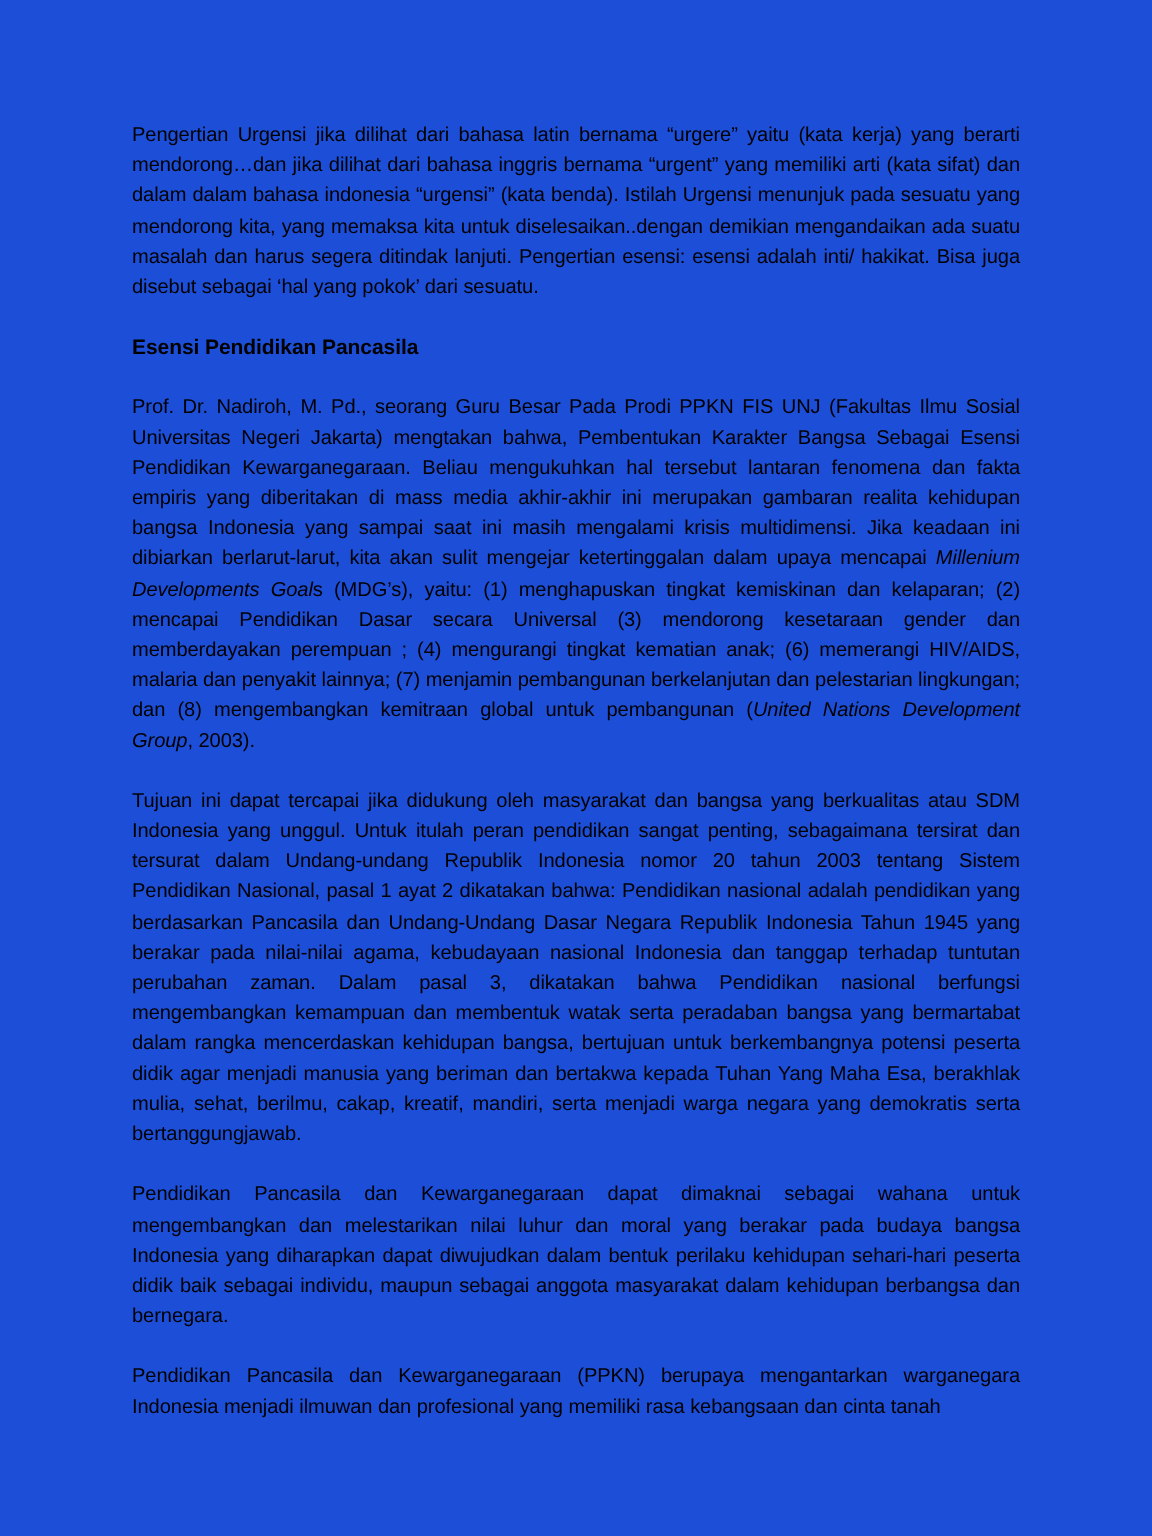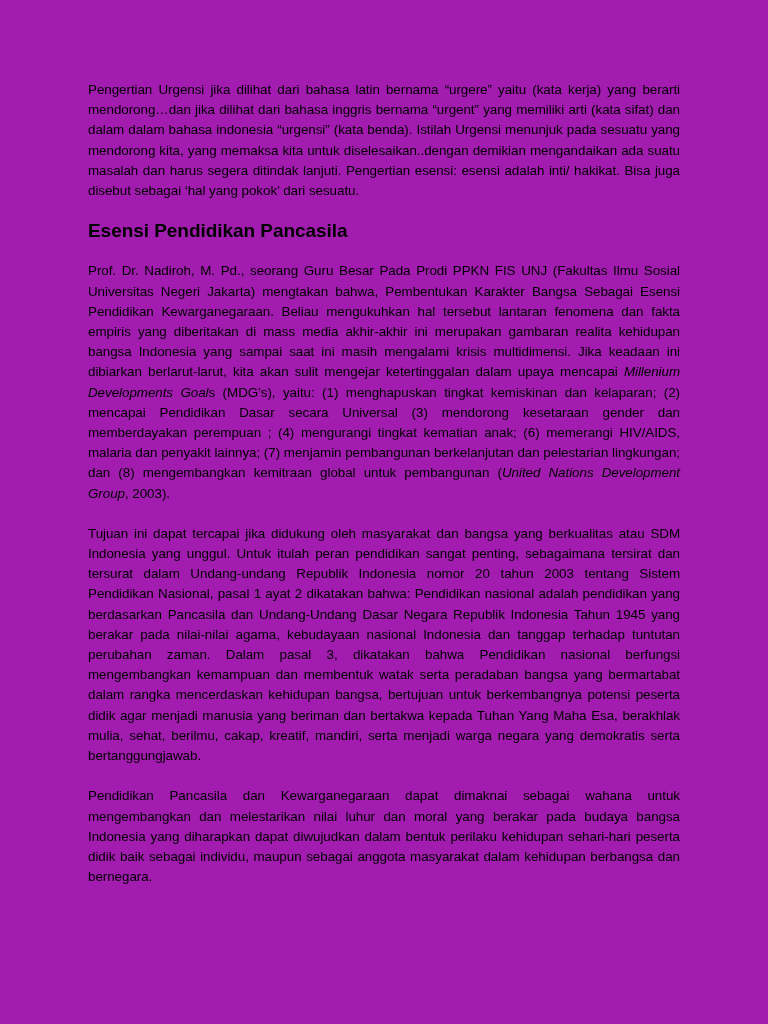--- a/index.html
+++ b/index.html
@@ -9,21 +9,21 @@
     background: #ffffff;
   }
   body {
     font-family: "Liberation Sans", "DejaVu Sans", sans-serif;
     color: #000000;
   }
   .page {
     position: relative;
     width: 768px;
     height: 1024px;
-    background: #a21caf;
+    background: #1d4ed8;
     overflow: hidden;
     box-sizing: border-box;
   }
   .content {
     position: absolute;
     left: 88px;
     top: 80px;
     width: 592px;
   }
   p.para {
@@ -34,21 +34,21 @@
     text-justify: inter-word;
     letter-spacing: -0.05px;
     word-spacing: 0px;
     hyphens: none;
   }
   p.para:last-child {
     margin-bottom: 0;
   }
   h3.heading {
     margin: 0 0 20px 0;
-    font-size: 19px;
+    font-size: 14px;
     line-height: 20.2px;
     font-weight: bold;
     text-align: left;
     letter-spacing: -0.05px;
   }
   .ital {
     font-style: italic;
   }
   
   p.para.clipped {
@@ -67,15 +67,16 @@
 
     <p class="para">
       <span>Prof. Dr. Nadiroh, M. Pd., seorang  Guru Besar Pada Prodi PPKN FIS UNJ (Fakultas Ilmu Sosial Universitas Negeri Jakarta) mengtakan bahwa,  Pembentukan Karakter Bangsa Sebagai Esensi Pendidikan Kewarganegaraan. Beliau mengukuhkan hal tersebut lantaran fenomena dan fakta empiris yang diberitakan di mass media akhir-akhir ini merupakan gambaran realita kehidupan bangsa Indonesia yang sampai saat ini masih mengalami krisis multidimensi. Jika keadaan ini dibiarkan berlarut-larut, kita akan sulit mengejar ketertinggalan dalam upaya mencapai </span><span class="ital">Millenium Developments Goal</span><span>s (MDG’s), yaitu: (1) menghapuskan tingkat kemiskinan dan kelaparan; (2) mencapai Pendidikan Dasar secara Universal (3) mendorong kesetaraan gender dan memberdayakan perempuan ; (4) mengurangi tingkat kematian anak; (6) memerangi HIV/AIDS, malaria dan penyakit lainnya; (7) menjamin pembangunan berkelanjutan dan pelestarian lingkungan; dan (8) mengembangkan kemitraan global untuk pembangunan (</span><span class="ital">United Nations Development Group</span><span>, 2003).</span>
     </p>
 
     <p class="para">Tujuan ini dapat tercapai jika didukung oleh masyarakat dan bangsa yang berkualitas atau SDM Indonesia yang unggul. Untuk itulah peran pendidikan sangat penting, sebagaimana  tersirat dan tersurat dalam  Undang-undang Republik Indonesia nomor 20 tahun 2003 tentang Sistem Pendidikan Nasional, pasal 1 ayat 2 dikatakan bahwa: Pendidikan nasional adalah pendidikan yang berdasarkan Pancasila dan Undang-Undang Dasar Negara Republik Indonesia Tahun 1945 yang berakar pada nilai-nilai agama, kebudayaan nasional Indonesia dan tanggap terhadap tuntutan perubahan zaman. Dalam pasal 3, dikatakan bahwa Pendidikan nasional berfungsi mengembangkan kemampuan dan membentuk watak serta peradaban bangsa yang bermartabat dalam rangka mencerdaskan kehidupan bangsa, bertujuan untuk berkembangnya potensi peserta didik agar menjadi manusia yang beriman dan bertakwa kepada Tuhan Yang Maha Esa, berakhlak mulia, sehat, berilmu, cakap, kreatif, mandiri, serta menjadi warga negara yang demokratis serta bertanggungjawab.</p>
 
 
     <p class="para">Pendidikan Pancasila dan Kewarganegaraan dapat dimaknai sebagai wahana untuk mengembangkan dan melestarikan nilai luhur dan moral yang berakar pada budaya bangsa Indonesia yang diharapkan dapat diwujudkan dalam bentuk perilaku kehidupan sehari-hari peserta didik baik sebagai individu, maupun sebagai anggota masyarakat dalam kehidupan berbangsa dan bernegara.</p>
 
+    <p class="para clipped">Pendidikan Pancasila dan Kewarganegaraan (PPKN) berupaya mengantarkan warganegara Indonesia menjadi ilmuwan dan profesional yang memiliki  rasa kebangsaan dan cinta tanah</p>
 
   </div>
 </div>
 
 </body></html>

